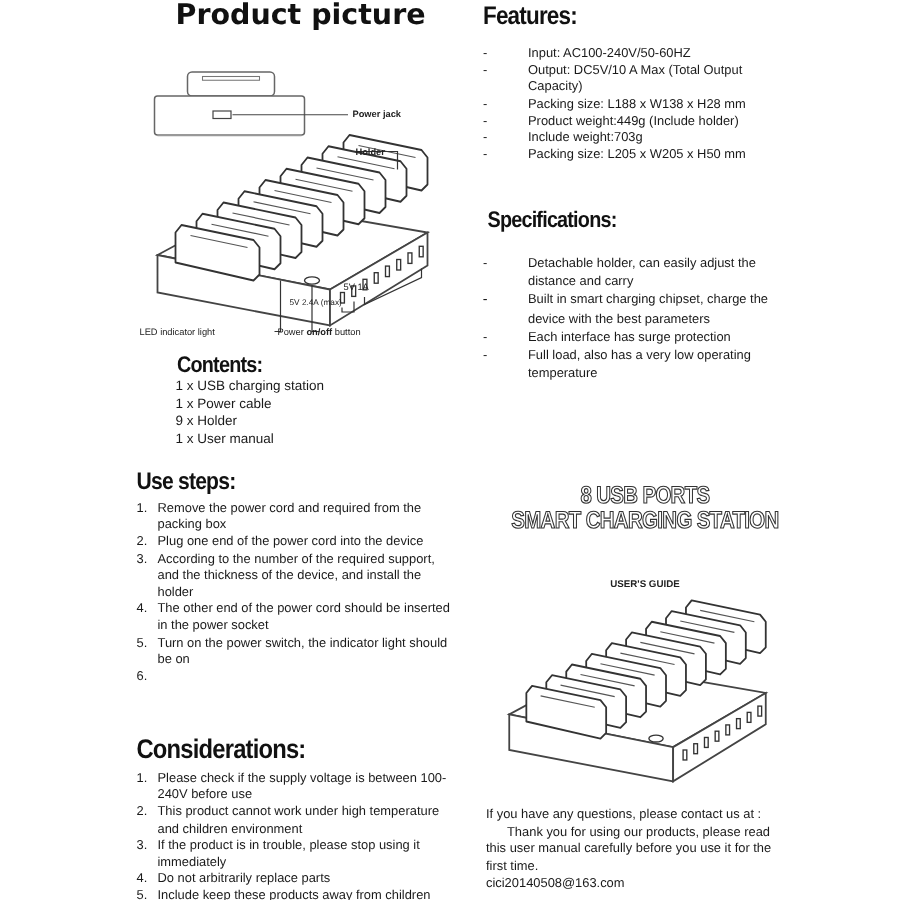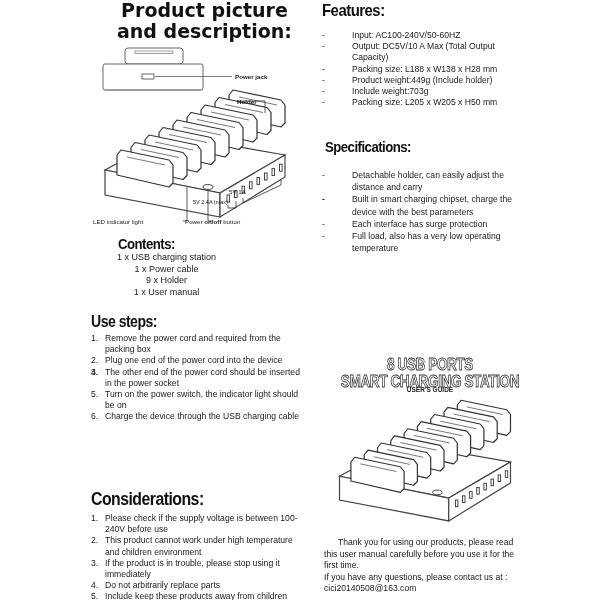--- a/index.html
+++ b/index.html
@@ -16,21 +16,20 @@
   .num-list li .num{position:absolute;left:0;top:0;}
   .label{font-family:"Liberation Sans",sans-serif;font-size:6.2px;color:#222;white-space:nowrap;}
   .outline-title{font-family:"Liberation Sans",sans-serif;font-weight:bold;font-size:16px;line-height:17px;color:#fff;-webkit-text-stroke:0.8px #333;text-align:center;letter-spacing:-0.5px;transform:scaleX(0.85);}
   svg{overflow:visible;}
 </style>
 </head>
 <body>
 
 <div class="abs h-bold" style="left:117px;top:0px;">
   <div>Product picture</div>
-  <div>and description:</div>
 </div>
 
 <svg class="abs" style="left:100px;top:40px;" width="130" height="60">
   <rect x="25" y="8" width="58" height="16" rx="3" fill="#fff" stroke="#666" stroke-width="1"></rect>
   <rect x="35" y="11" width="38" height="2.5" fill="#fff" stroke="#777" stroke-width="0.7"></rect>
   <rect x="3" y="24" width="100" height="26" rx="2" fill="#fff" stroke="#666" stroke-width="1"></rect>
   <line x1="5" y1="50" x2="101" y2="50" stroke="#999" stroke-width="1.5"></line>
   <rect x="42" y="34" width="12" height="5" fill="#fff" stroke="#444" stroke-width="0.8"></rect>
   <line x1="55" y1="36.5" x2="132" y2="36.5" stroke="#444" stroke-width="0.7"></line>
 </svg>
@@ -73,35 +72,35 @@
     <polyline points="133,110 133,113 141,113 141,106" stroke="#333" stroke-width="0.8" fill="none"></polyline>
     <polyline points="148,103 148,108 186,90 186,84" stroke="#333" stroke-width="0.8" fill="none"></polyline>
   </svg>
 <div class="abs label" style="left:237px;top:98px;font-weight:bold;">Holder</div>
 <div class="abs label" style="left:229px;top:188px;">5V 1A</div>
 <div class="abs label" style="left:193px;top:199px;font-size:5.5px;">5V 2.4A (max)</div>
 <div class="abs label" style="left:93px;top:218px;">LED indicator light</div>
 <div class="abs label" style="left:185px;top:218px;"><span>Power </span><b>on/off</b><span> button</span></div>
 
 <div class="abs h-cond" style="left:118px;top:235px;font-size:15px;">Contents:</div>
-<div class="abs txt" style="left:117px;top:252px;font-size:9px;line-height:11.6px;text-align:center;">
+<div class="abs txt" style="left:117px;top:252px;font-size:9px;line-height:11.6px;">
   <div>1 x USB charging station</div>
   <div>1 x Power cable</div>
   <div>9 x Holder</div>
   <div>1 x User manual</div>
 </div>
 
 <div class="abs h-cond" style="left:91px;top:313px;font-size:16px;">Use steps:</div>
 <ol class="abs txt num-list" style="left:91px;top:333px;width:210px;" id="use-steps-list">
     <li><span class="num">1.</span><span>Remove the power cord and required from the packing box</span></li>
     <li><span class="num">2.</span><span>Plug one end of the power cord into the device</span></li>
-    <li><span class="num">3.</span></li>
+    <li><span class="num">3.</span><span>According to the number of the required support, and the thickness of the device, and install the holder</span></li>
     <li><span class="num">4.</span><span>The other end of the power cord should be inserted in the power socket</span></li>
     <li><span class="num">5.</span><span>Turn on the power switch, the indicator light should be on</span></li>
-    <li><span class="num">6.</span><span>Charge the device through the USB charging cable</span></li>
+    <li><span class="num">6.</span></li>
   </ol>
 
 <div class="abs h-cond" style="left:91px;top:489px;font-size:18px;">Considerations:</div>
 <ol class="abs txt num-list" style="left:91px;top:513px;width:215px;" id="considerations-list">
     <li><span class="num">1.</span><span>Please check if the supply voltage is between 100-240V before use</span></li>
     <li><span class="num">2.</span><span>This product cannot work under high temperature and children environment</span></li>
     <li><span class="num">3.</span><span>If the product is in trouble, please stop using it immediately</span></li>
     <li><span class="num">4.</span><span>Do not arbitrarily replace parts</span></li>
     <li><span class="num">5.</span><span>Include keep these products away from children</span></li>
   </ol>
@@ -118,21 +117,21 @@
 
 <div class="abs h-cond" style="left:325px;top:138px;font-size:15px;">Specifications:</div>
 <ul class="abs txt dash-list" style="left: 322px; top: 169px; width: 196px; line-height: 12.2px;" id="specifications-list">
     <li><span class="dash">-</span><span>Detachable holder, can easily adjust the distance and carry</span></li>
     <li><span class="dash">-</span></li>
     <li><span class="dash">-</span><span>Built in smart charging chipset, charge the device with the best parameters</span></li>
     <li><span class="dash">-</span><span>Each interface has surge protection</span></li>
     <li><span class="dash">-</span><span>Full load, also has a very low operating temperature</span></li>
   </ul>
 
-<div class="abs" style="left:320px;top:322px;width:220px;margin-top:34px;">
+<div class="abs" style="left:320px;top:322px;width:220px;">
   <div class="outline-title">8 USB PORTS</div>
   <div class="outline-title">SMART CHARGING STATION</div>
 </div>
 <div class="abs" style="left:320px;top:386px;width:220px;text-align:center;font-family:'Liberation Sans',sans-serif;font-size:6.5px;font-weight:bold;color:#222;">USER'S GUIDE</div>
 
 <svg class="abs" style="left:330px;top:405px;" width="200" height="130" id="charger-cover">
     <polygon points="9.5,71.25 118.75,93.1 180.5,57 71.25,38" fill="#fff" stroke="#444" stroke-width="1.2"></polygon>
     <polygon points="9.5,71.25 118.75,93.1 118.75,115.89999999999999 9.5,95" fill="#fff" stroke="#444" stroke-width="1.2"></polygon>
     <polygon points="118.75,93.1 180.5,57 180.5,77.89999999999999 118.75,115.89999999999999" fill="#fff" stroke="#444" stroke-width="1.2"></polygon>
     <rect x="125.39999999999999" y="95" width="2.4699999999999998" height="6.6499999999999995" fill="#fff" stroke="#333" stroke-width="0.9"></rect>
@@ -158,16 +157,16 @@
     <line x1="70.3" y1="37.525" x2="106.39999999999999" y2="45.125" stroke="#555" stroke-width="0.8"></line>
     <polygon points="47.5,61.75 47.5,42.75 51.3,38 96.89999999999999,47.5 100.69999999999999,52.25 100.69999999999999,69.35 96.89999999999999,73.14999999999999" fill="#fff" stroke="#333" stroke-width="1.2" stroke-linejoin="round"></polygon>
     <line x1="57" y1="44.65" x2="93.1" y2="52.25" stroke="#555" stroke-width="0.8"></line>
     <polygon points="34.199999999999996,68.875 34.199999999999996,49.875 38,45.125 83.6,54.625 87.39999999999999,59.375 87.39999999999999,76.475 83.6,80.27499999999999" fill="#fff" stroke="#333" stroke-width="1.2" stroke-linejoin="round"></polygon>
     <line x1="43.699999999999996" y1="51.775" x2="79.8" y2="59.375" stroke="#555" stroke-width="0.8"></line>
     <polygon points="20.9,76 20.9,57 24.7,52.25 70.3,61.75 74.1,66.5 74.1,83.6 70.3,87.39999999999999" fill="#fff" stroke="#333" stroke-width="1.2" stroke-linejoin="round"></polygon>
     <line x1="30.4" y1="58.9" x2="66.5" y2="66.5" stroke="#555" stroke-width="0.8"></line>
   </svg>
 
 <div class="abs txt" style="left:324px;top:537px;width:200px;font-size:8.6px;line-height:11.5px;">
+  <div>If you have any questions, please contact us at :</div>
   <div style="text-indent:14px;">Thank you for using our products, please read this user manual carefully before you use it for the first time.</div>
-  <div>If you have any questions, please contact us at :</div>
   <div>cici20140508@163.com</div>
 </div>
 
 </body></html>

